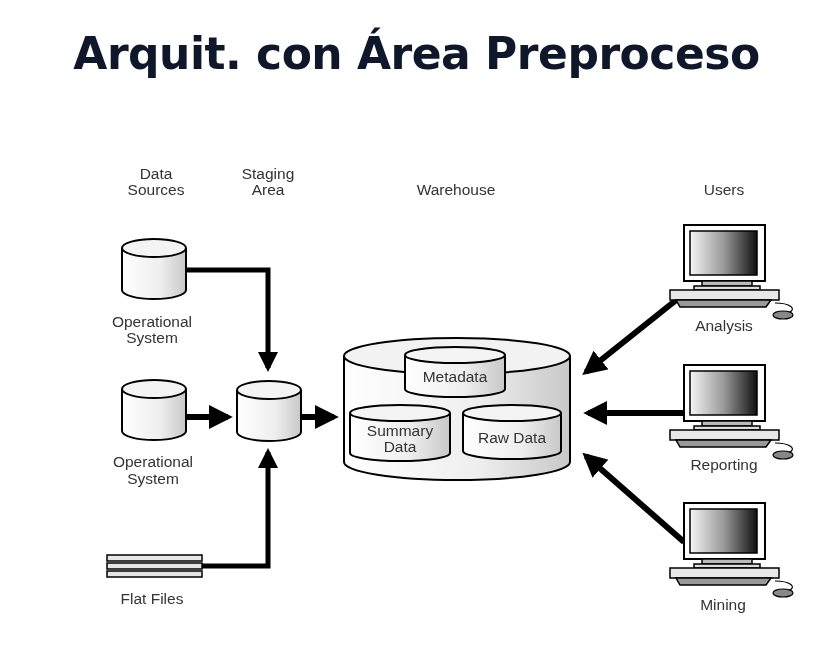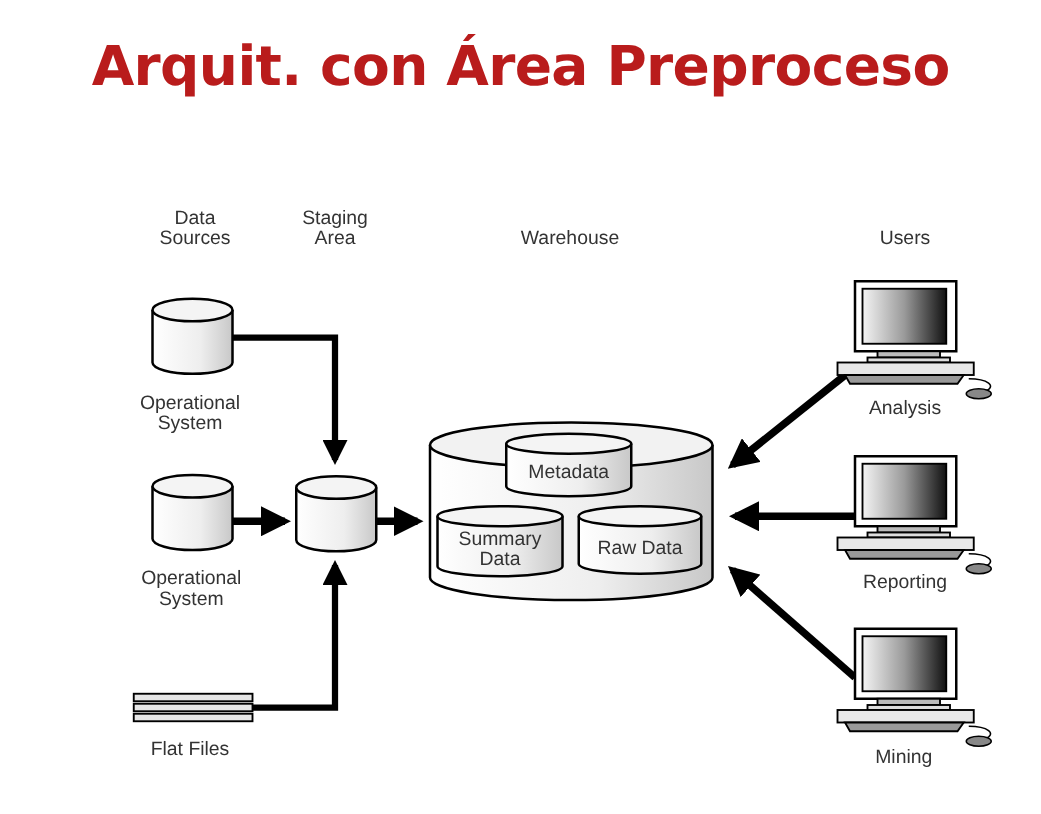--- a/index.html
+++ b/index.html
@@ -1,17 +1,17 @@
 <!DOCTYPE html>
 <html><head>
 <meta charset="utf-8">
 <style>
   html, body { margin:0; padding:0; background:#ffffff; }
   body { width:833px; height:651px; position:relative; overflow:hidden; font-family:"DejaVu Sans", sans-serif; }
-  .title { position:absolute; left:0; top:28px; width:833px; text-align:center; font-family:"DejaVu Sans", sans-serif; font-weight:bold; font-size:44px; color:#b91c1c; letter-spacing:-0.5px; }
+  .title { position:absolute; left:0; top:28px; width:833px; text-align:center; font-family:"DejaVu Sans", sans-serif; font-weight:bold; font-size:44px; color:#0f172a; letter-spacing:-0.5px; }
   svg { position:absolute; left:0; top:0; }
   .lbl { font-family:"Liberation Sans", sans-serif; font-size:15.5px; fill:#333; text-anchor:middle; }
 </style>
 </head>
 <body>
 
 <div class="title">Arquit. con Área Preproceso</div>
 
 <svg width="833" height="651" viewBox="0 0 833 651">
   <defs>

